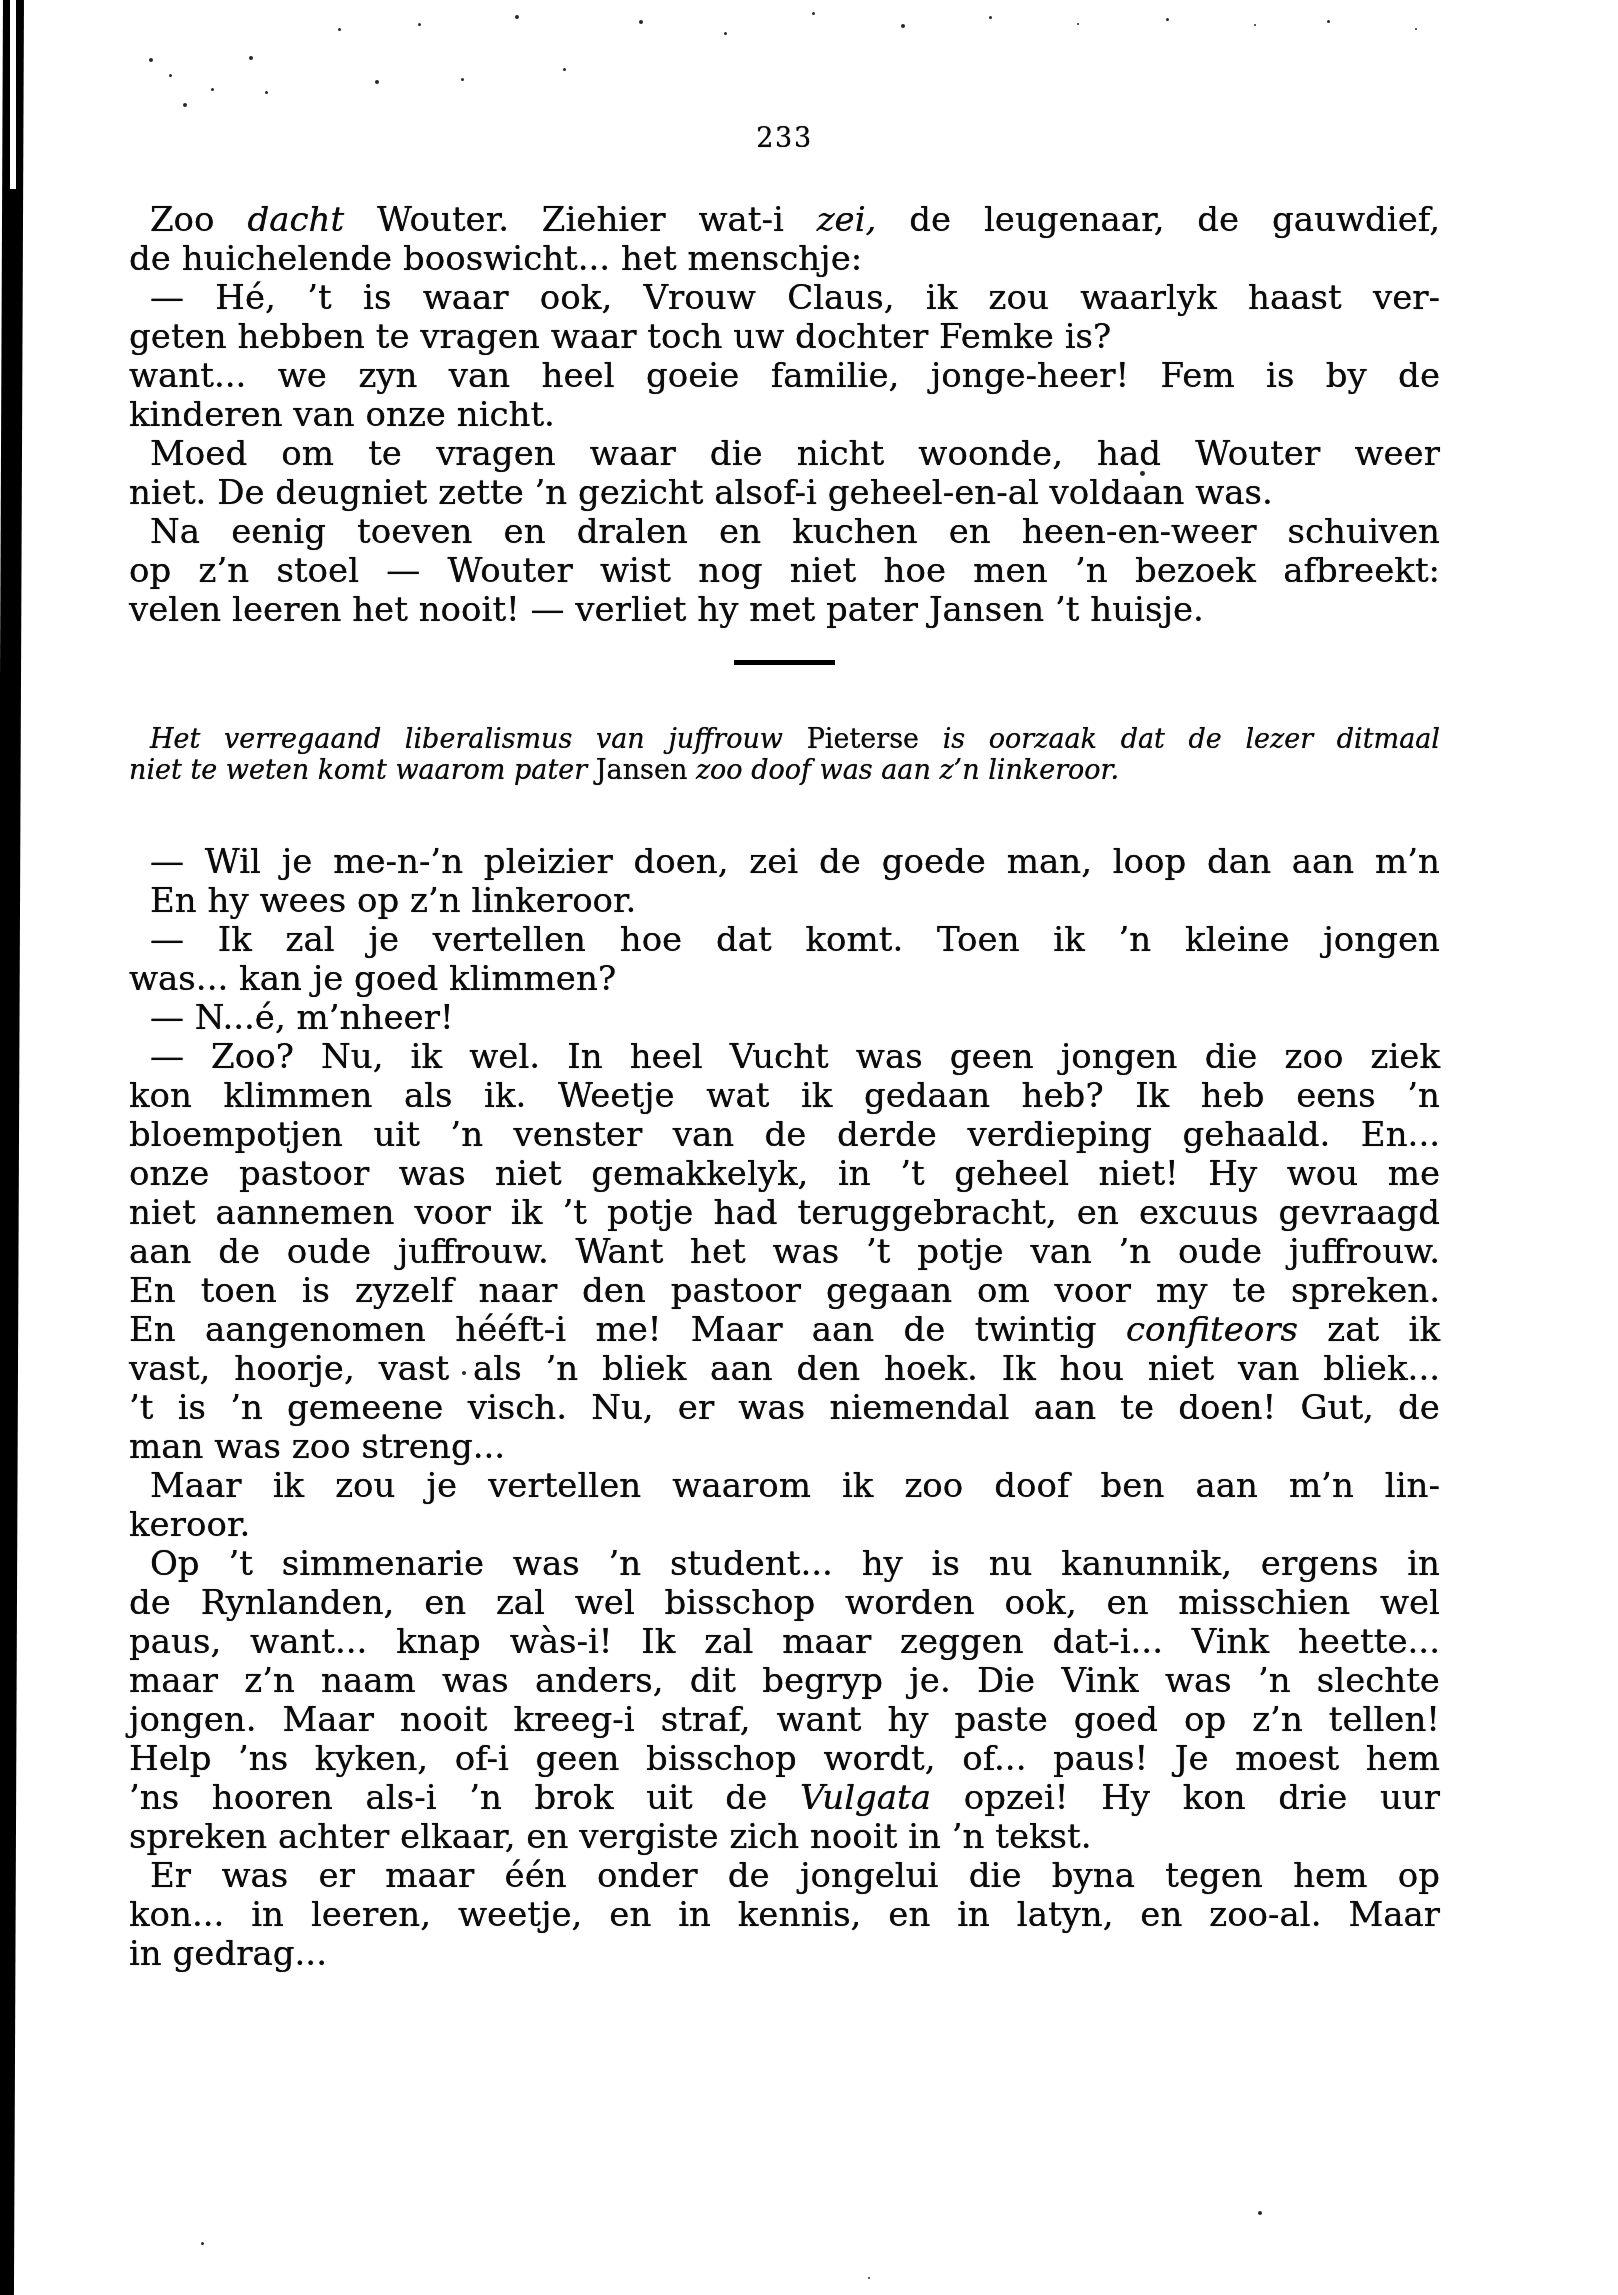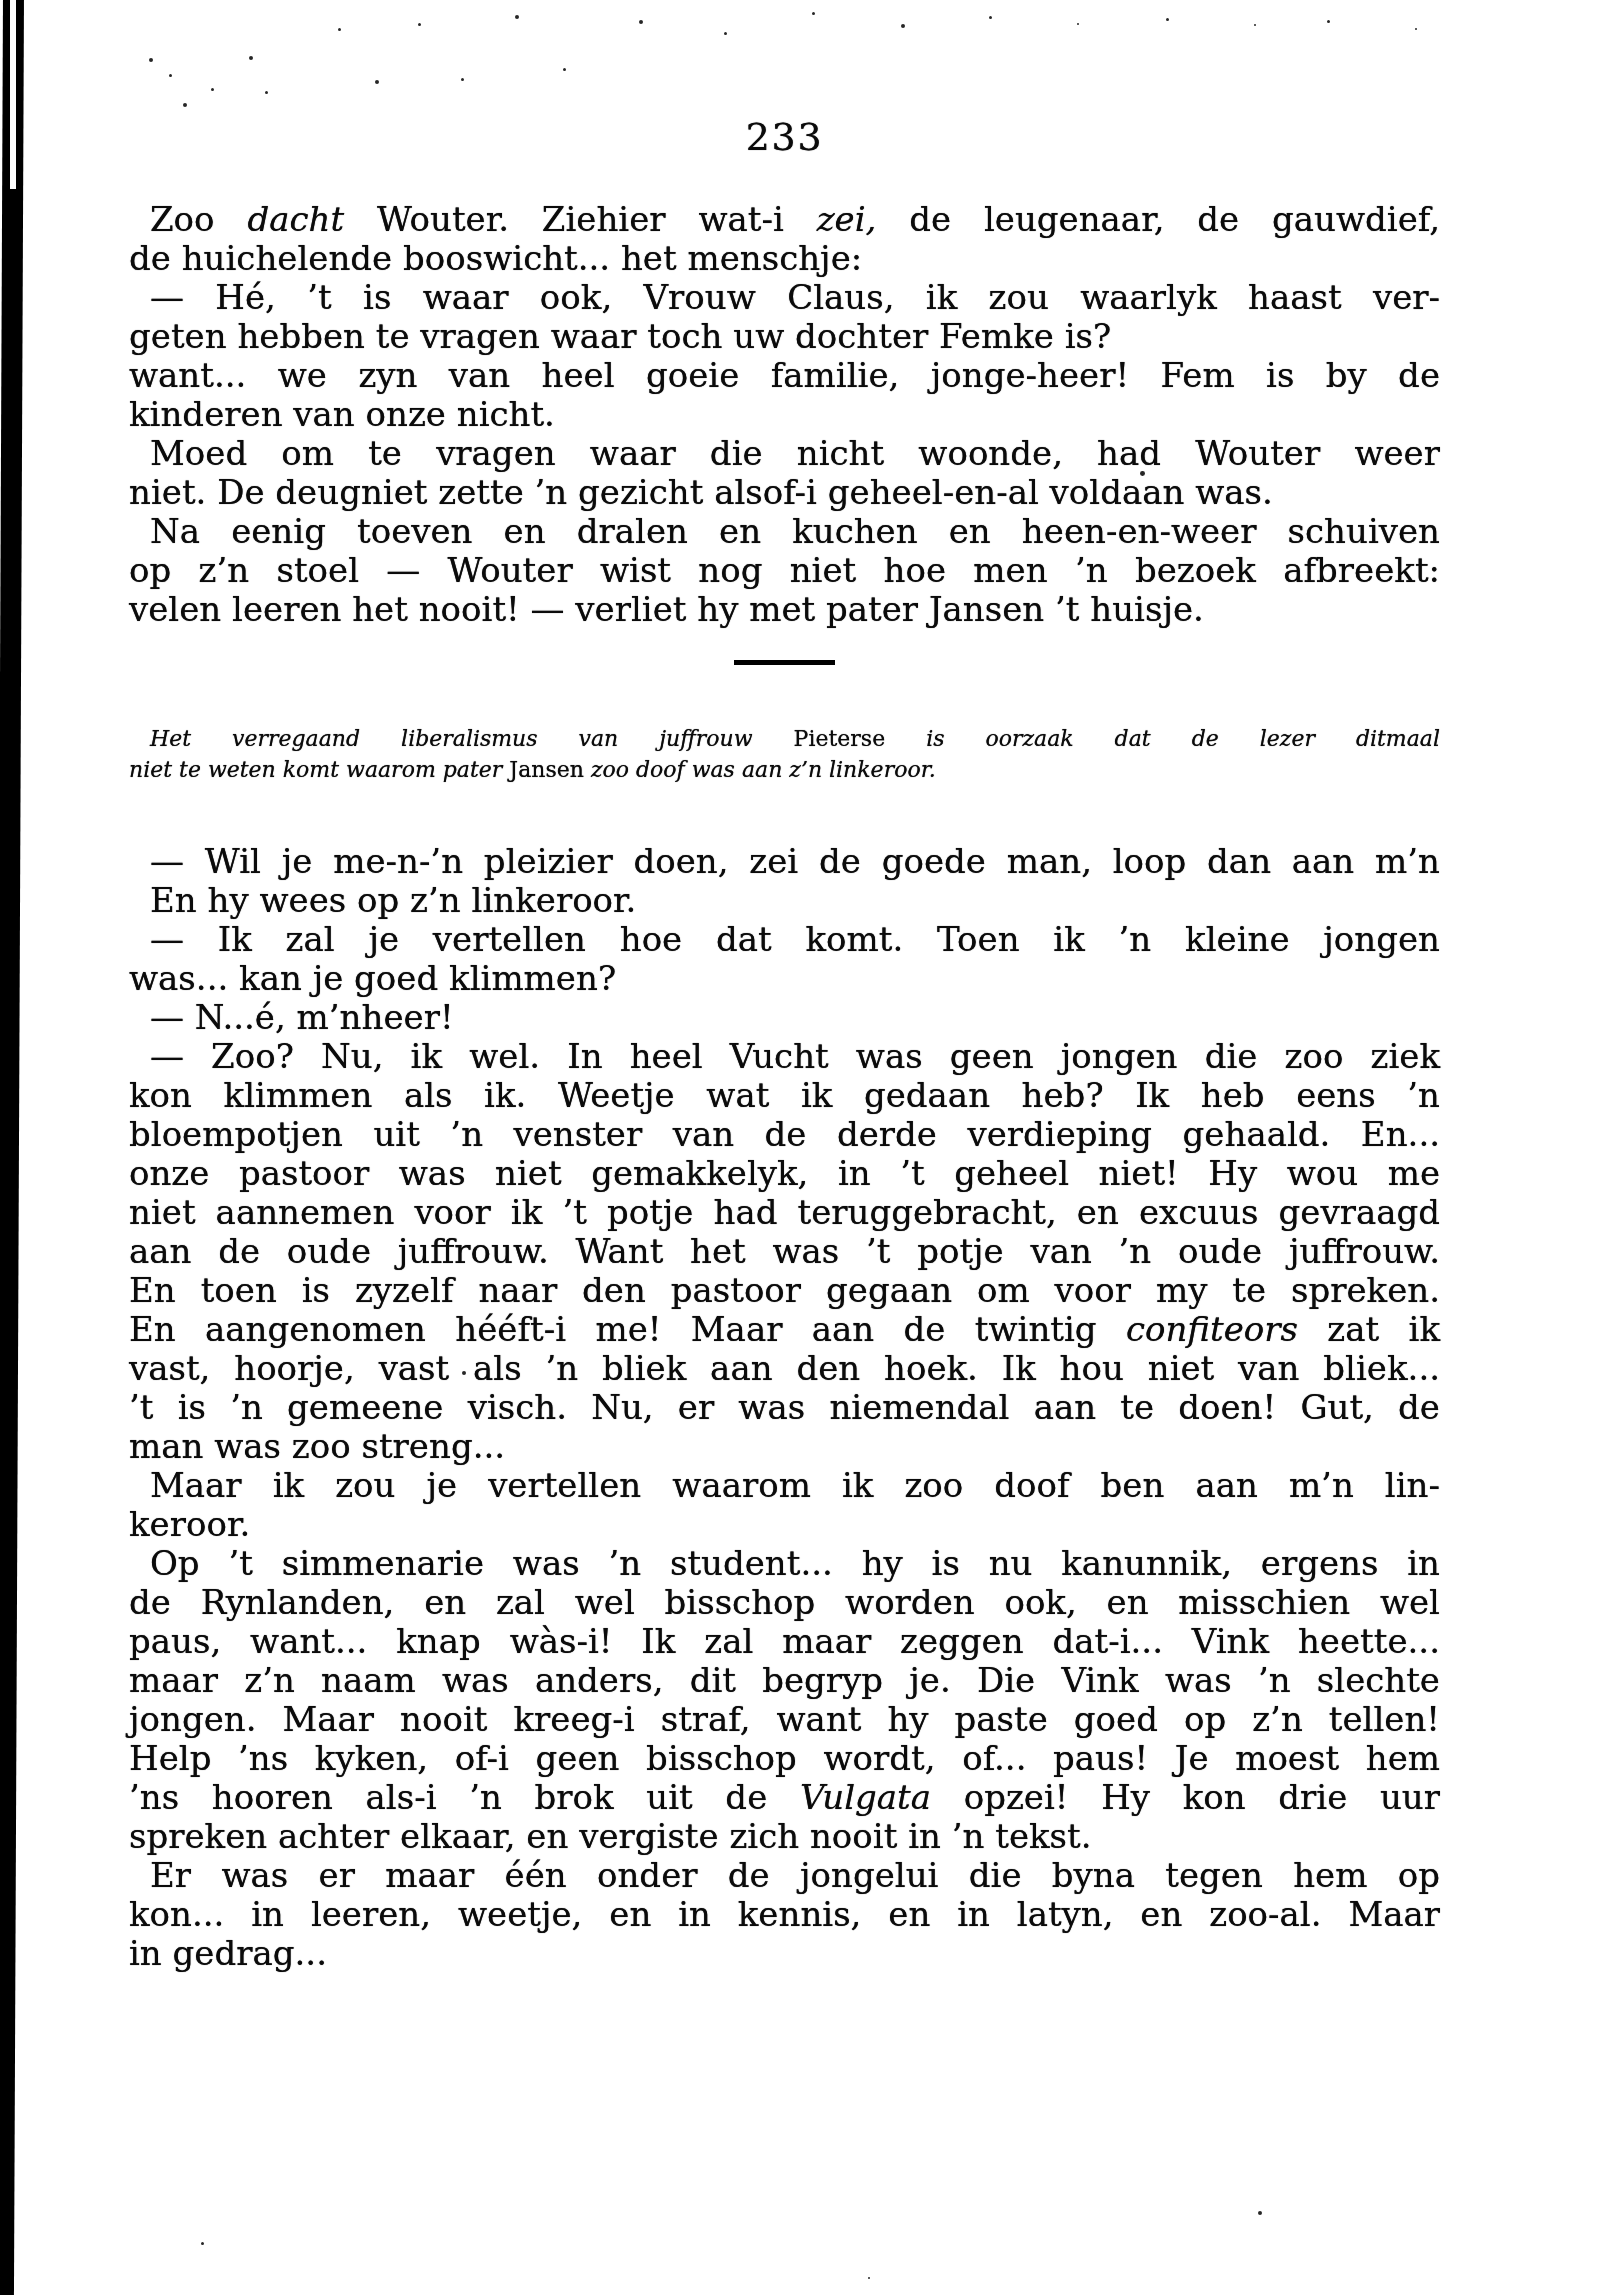--- a/index.html
+++ b/index.html
@@ -6,25 +6,25 @@
   body{
     width:1619px;height:2295px;background:#ffffff;position:relative;overflow:hidden;
     font-family:"DejaVu Serif","Liberation Serif",serif;color:#0b0b0b;
     text-shadow:0 0 0.8px rgba(0,0,0,.85);
   }
   .page{position:absolute;inset:0;}
   .edge-bar{position:absolute;left:3.2px;top:-6.4px;width:21px;height:2312px;background:#000;
     transform:rotate(0.25deg);transform-origin:0 0;}
   .edge-gap{position:absolute;left:9.6px;top:0;width:6.4px;height:189px;background:#fff;}
   .pageno{margin:119px 0 0 129px;width:1311px;text-align:center;
-    font-size:38px;line-height:37px;letter-spacing:1.6px;}
+    font-size:27px;line-height:37px;letter-spacing:1.6px;}
   main{display:block;margin:0 0 0 129px;width:1311px;}
   .sec{display:block;}
   .sec.body{font-size:34px;line-height:39px;}
-  .sec.summary{font-size:22px;line-height:31px;}
+  .sec.summary{font-size:27px;line-height:31px;}
   .sec.summary .line{font-style:italic;}
   .sec.summary .line span:not(.it){font-style:normal;}
   .it{font-style:italic;}
   .line{text-align:justify;}
   .line.j{text-align-last:justify;}
   .line.ind{text-indent:21px;}
   .sec-top{margin-top:44px;}
   .sec-summary{margin-top:58px;}
   .sec-main{margin-top:57px;}
   .divider{width:101px;height:4.8px;background:#000;margin:31px auto 0 auto;}

